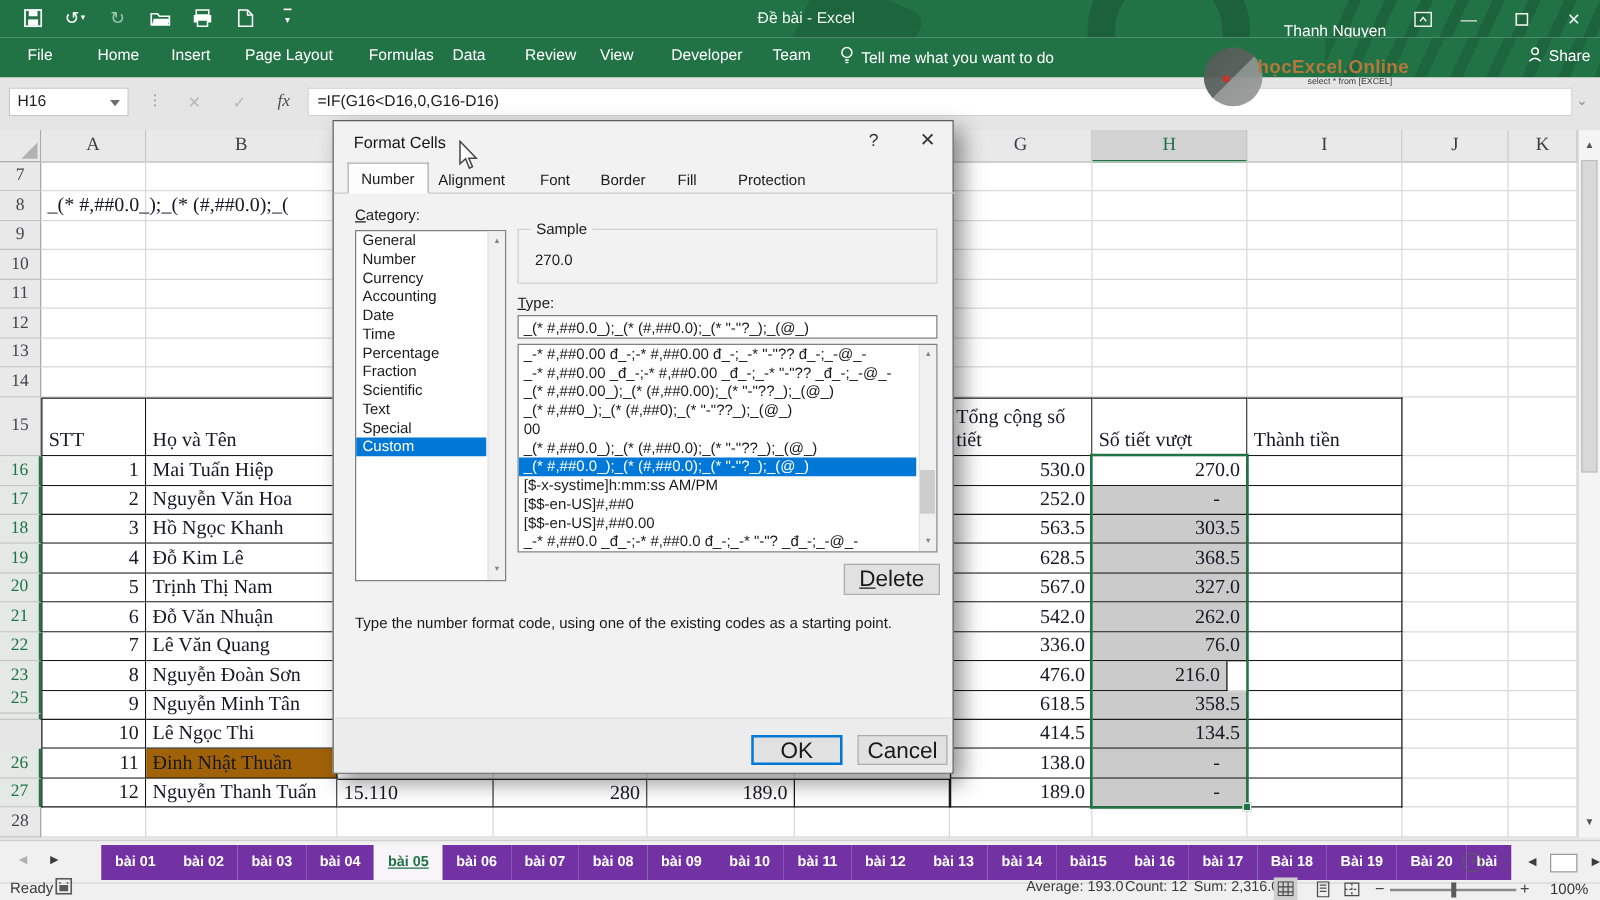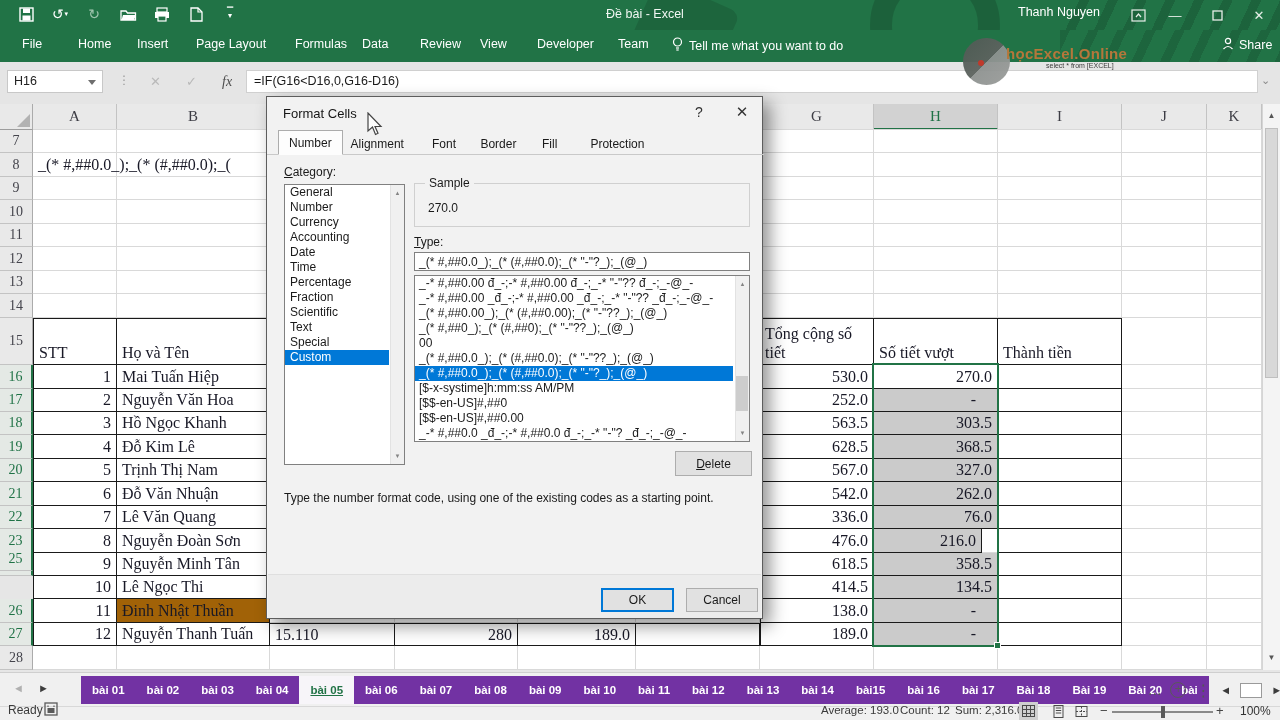--- a/index.html
+++ b/index.html
@@ -7,21 +7,21 @@
               font-family:"Liberation Sans", sans-serif; }
   #app { position:relative; width:1280px; height:720px; overflow:hidden; background:#e6e6e6; }
 
   
   #titlebar { position:absolute; left:0; top:0; width:1280px; height:30px; background:#217346; overflow:hidden; }
   #ribbonrow { position:absolute; left:0; top:30px; width:1280px; height:32px; background:#217346; overflow:hidden; }
   .tb-pattern { position:absolute; pointer-events:none; }
   .qat { position:absolute; top:4px; display:flex; align-items:center; gap:14px; left:16px; }
   .qat .qi { width:20px; height:20px; display:flex; align-items:center; justify-content:center; color:#fff; font-size:14px; }
   .wintitle { position:absolute; top:7px; left:560px; width:170px; text-align:center; color:#f2f7f3; font-size:12.5px; }
-  .username { position:absolute; top:5px; left:1018px; width:100px; text-align:left; color:#fff; font-size:12.5px; }
+  .username { position:absolute; top:18px; left:1018px; width:100px; text-align:center; color:#fff; font-size:12.5px; }
   .winctl { position:absolute; top:0; height:30px; width:34px; display:flex; align-items:center; justify-content:center; color:#e8efe9; font-size:13px; }
 
   
   .rtab { position:absolute; top:7px; color:#fff; font-size:12.5px; white-space:nowrap; }
   .tellme { position:absolute; top:7px; left:672px; color:#fff; font-size:12.5px; display:flex; gap:6px; align-items:center; }
   .share { position:absolute; top:7px; left:1222px; color:#fff; font-size:12.5px; display:flex; gap:5px; align-items:center;}
 
   
   #fbar { position:absolute; left:0; top:62px; width:1280px; height:42px; background:#e5e5e5; }
   .namebox { position:absolute; left:7px; top:8px; width:96px; height:23px; background:#fff; border:1px solid #c8c8c8; font-size:12.5px; color:#222; padding:3px 6px; }
@@ -78,21 +78,21 @@
   .lsb { position:absolute; right:0; top:0; width:14px; height:100%; background:#f0f0f0; border-left:1px solid #e2e2e2; }
   .lsb .a { position:absolute; left:0; width:13px; text-align:center; font-size:6px; color:#848484; height:14px; line-height:14px; }
   #samplebox { position:absolute; left:147px; top:86px; width:336px; height:44px; border:1px solid #d0d0d0; }
   #samplebox .leg { position:absolute; left:10px; top:-8px; background:#f2f2f2; padding:0 4px; }
   #samplebox .val { position:absolute; left:13px; top:17px; }
   #typeinput { position:absolute; left:147px; top:155px; width:336px; height:19px; background:#fff; border:1px solid #808080; padding:2px 4px; white-space:nowrap; overflow:hidden; }
   #typelist { position:absolute; left:147px; top:178px; width:336px; height:167px; background:#fff; border:1px solid #808080; overflow:hidden; }
   .titem { position:relative; height:15px; line-height:15px; padding-left:4px; width:318px; white-space:nowrap; overflow:hidden; color:#1a1a1a; }
   .titem.on { background:#0078d7; color:#fff; }
   #typelist .thumb { position:absolute; right:1px; top:100px; width:12px; height:35px; background:#cdcdcd; }
-  .dbtn { position:absolute; background:#e1e1e1; border:1px solid #adadad; text-align:center; font-size:12px; color:#1a1a1a; display:flex; align-items:center; justify-content:center; }
+  .dbtn { position:absolute; background:#e1e1e1; border:1px solid #adadad; text-align:center; font-size:18px; color:#1a1a1a; display:flex; align-items:center; justify-content:center; }
   .dbtn.primary { border:2px solid #0078d7;text-align:right; }
   #dlg .footer { position:absolute; left:1px; top:477px; width:493px; height:44px; background:#ececec; border-top:1px solid #dfdfdf; }
   #dlg .note { position:absolute; left:17px; top:394px; width:455px; line-height:1.3; }
 
   
   #tabstrip { position:absolute; left:0; top:672px; width:1280px; height:34px; background:#f0f0f0; border-top:1px solid #cfcfcf; }
   .tsarrow { position:absolute; top:9px; font-size:11px; }
   #tabs { position:absolute; left:81px; top:3px; display:flex; gap:0; height:28px; }
   .stab { height:28px; padding:0 11px; background:#7232a3; color:#fff; font-size:11.5px; font-weight:600; display:flex; align-items:center; white-space:nowrap; }
   .stab.on { background:#f7f5f9; color:#217346; font-weight:700; text-decoration:underline; }

